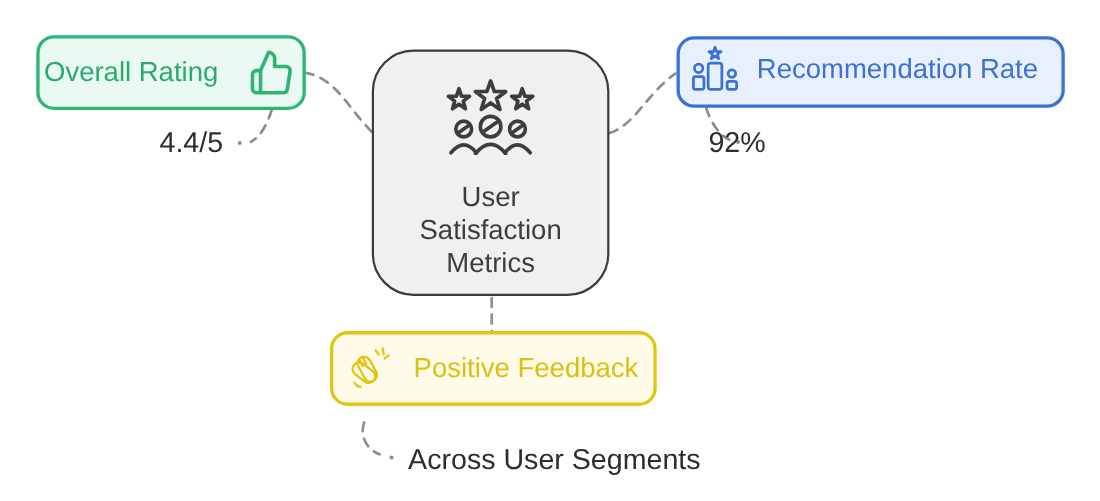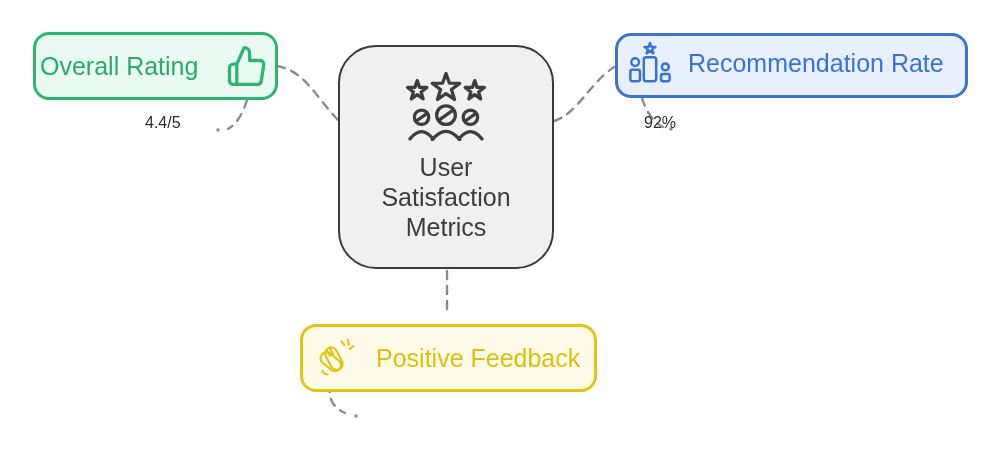--- a/index.html
+++ b/index.html
@@ -22,38 +22,38 @@
     left:33px;top:32px;width:245px;height:68px;
     border-color:#2fb573;background:#eafaf2;color:#2aab6d;
     padding:0 6px 0 4px;justify-content:space-between;
   }
   .pill-blue{
     left:615px;top:33px;width:353px;height:65px;
     border-color:#3b72d3;background:#e7f0fc;color:#3b72d3;
     padding:0 10px 4px 9px;gap:15px;
   }
   .pill-yellow{
-    left:300px;top:324px;width:297px;height:68px;
+    left:300px;top:301px;width:297px;height:68px;
     border-color:#e2c514;background:#fefbe9;color:#dcbf11;
     padding:0 12px 0 11px;gap:18px;
   }
 
   .center-node{
     position:absolute;left:338px;top:45px;width:216px;height:224px;box-sizing:border-box;
     background:#f0f0f0;border:2.5px solid #3b3b3b;border-radius:38px;
-    display:flex;flex-direction:column;align-items:center;
+    display:flex;flex-direction:column;align-items:center;gap:11px;
   }
   .center-node .icon{margin-top:25px;}
   .center-title{
     width:176px;margin-top:7px;text-align:center;
     font-size:25px;line-height:30px;color:#3d3d3d;
   }
 
   .value{
-    position:absolute;font-size:16px;color:#2d2d2d;white-space:nowrap;
+    position:absolute;font-size:26px;color:#2d2d2d;white-space:nowrap;
   }
   .value-rating{left:145px;top:114px;}
   .value-rate{left:644px;top:114px;}
   .value-feedback{left:371px;top:402px;}
 </style>
 </head>
 <body>
 
 <div class="canvas">
 
@@ -127,14 +127,15 @@
         <g transform="rotate(-28 24 28)">
           <rect x="17" y="11" width="13" height="26" rx="6.5"></rect>
           <path d="M21 13 v6"></path>
           <path d="M25 12.5 v6.5"></path>
         </g>
         <path d="M9 38 q2 4 6 4"></path>
       </svg>
     </span>
     <span class="label">Positive Feedback</span>
   </div>
+  <div class="value value-feedback">Across User Segments</div>
 
 </div>
 
 </body></html>

